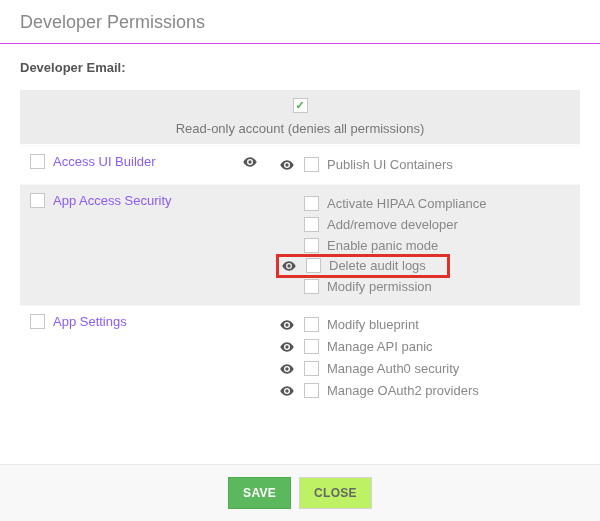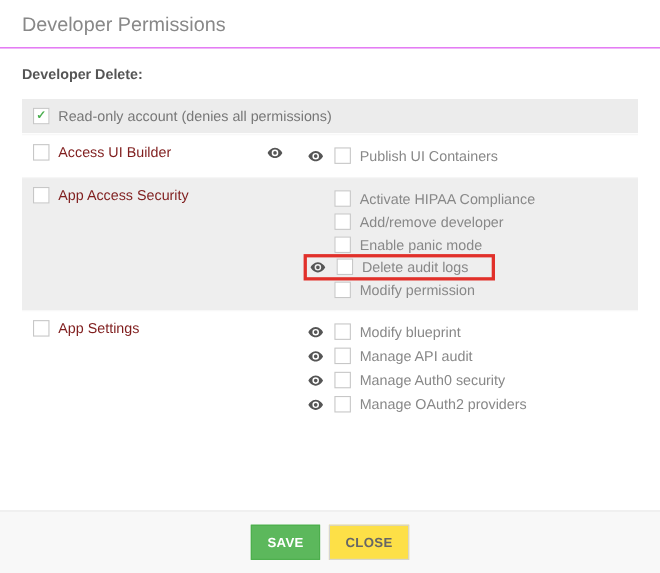--- a/index.html
+++ b/index.html
@@ -31,36 +31,37 @@
   }
   .perm-scroll::-webkit-scrollbar { width:10px; }
   .perm-scroll::-webkit-scrollbar-track { background:#f2f2f2; }
   .perm-scroll::-webkit-scrollbar-thumb { background:#bdbdbd; border-radius:2px; }
   .readonly-row {
     background:#ececec;
     padding:8px 10px;
     display:flex; align-items:center; gap:8px;
     font-size:13px; color:#777;
     border-bottom:1px solid #fff;
+    flex-direction:column;
   }
   .cb {
     width:15px; height:15px; border:1px solid #c7c7c7; background:#fff;
     display:inline-flex; flex:0 0 15px; align-items:center; justify-content:center;
     font-size:11px; color:#4caf50; line-height:1;
   }
   .cb.checked::after { content:"✓"; color:#4caf50; font-weight:bold; }
   .group {
     display:flex;
     border-top:1px solid #f7f7f7;
   }
   .group.alt { background:#eeeeee; }
   .group .left, .group .right { padding:8px 10px; }
   .group .left {
     width:248px; display:flex; align-items:flex-start; gap:8px;
-    font-size:13px; color:#7f1d1d;
+    font-size:13px; color:#8b5cf6;
   }
   .group .left .eye-slot { margin-left:auto; }
   .group .right { flex:1; }
   .perm-row {
     display:flex; align-items:center; gap:8px;
     font-size:13px; color:#888; padding:3px 0;
   }
   .perm-row .eye-slot { width:18px; display:flex; justify-content:center; }
   .highlight { outline:3px solid #e1302a; outline-offset:-1px; padding:2px 6px 2px 2px; width:170px; }
   .eye-ico { display:inline-flex; }
@@ -70,30 +71,30 @@
     background:#f8f8f8;
     padding:12px 18px;
     display:flex; justify-content:center; gap:8px;
   }
   .btn {
     font-size:12px; font-weight:600; letter-spacing:.3px;
     padding:8px 14px; border:1px solid transparent; cursor:pointer;
     font-family:inherit;
   }
   .btn-save { background:#5cb85c; color:#fff; border-color:#4cae4c; }
-  .btn-close { background:#fde047; color:#666; border:1px solid #d4d4d4; }
+  .btn-close { background:#bef264; color:#666; border:1px solid #d4d4d4; }
 </style>
 </head>
 <body>
 
 <div class="dialog-header">Developer Permissions</div>
 
 <div class="dialog-body">
   <div class="dev-info">
-    <div>Developer Delete:</div>
+    <div>Developer Email:</div>
   </div>
 
   <div class="perm-wrapper">
     <div class="perm-scroll" id="perm-scroll">
 
     <div class="readonly-row">
           <span class="cb checked"></span>
           <span>Read-only account (denies all permissions)</span>
         </div>
         <div class="group">
@@ -180,21 +181,21 @@
             </div>
             <div class="perm-row">
               <span class="eye-slot">
                 <span class="eye-ico">
                   <svg viewBox="0 0 24 24" fill="#555">
                     <path d="M12 5c-5 0-9 4.5-10 7 1 2.5 5 7 10 7s9-4.5 10-7c-1-2.5-5-7-10-7zm0 11.5A4.5 4.5 0 1 1 16.5 12 4.5 4.5 0 0 1 12 16.5zm0-7A2.5 2.5 0 1 0 14.5 12 2.5 2.5 0 0 0 12 9.5z"></path>
                   </svg>
                 </span>
               </span>
               <span class="cb"></span>
-              <span>Manage API audit</span>
+              <span>Manage API panic</span>
             </div>
             <div class="perm-row">
               <span class="eye-slot">
                 <span class="eye-ico">
                   <svg viewBox="0 0 24 24" fill="#555">
                     <path d="M12 5c-5 0-9 4.5-10 7 1 2.5 5 7 10 7s9-4.5 10-7c-1-2.5-5-7-10-7zm0 11.5A4.5 4.5 0 1 1 16.5 12 4.5 4.5 0 0 1 12 16.5zm0-7A2.5 2.5 0 1 0 14.5 12 2.5 2.5 0 0 0 12 9.5z"></path>
                   </svg>
                 </span>
               </span>
               <span class="cb"></span>

